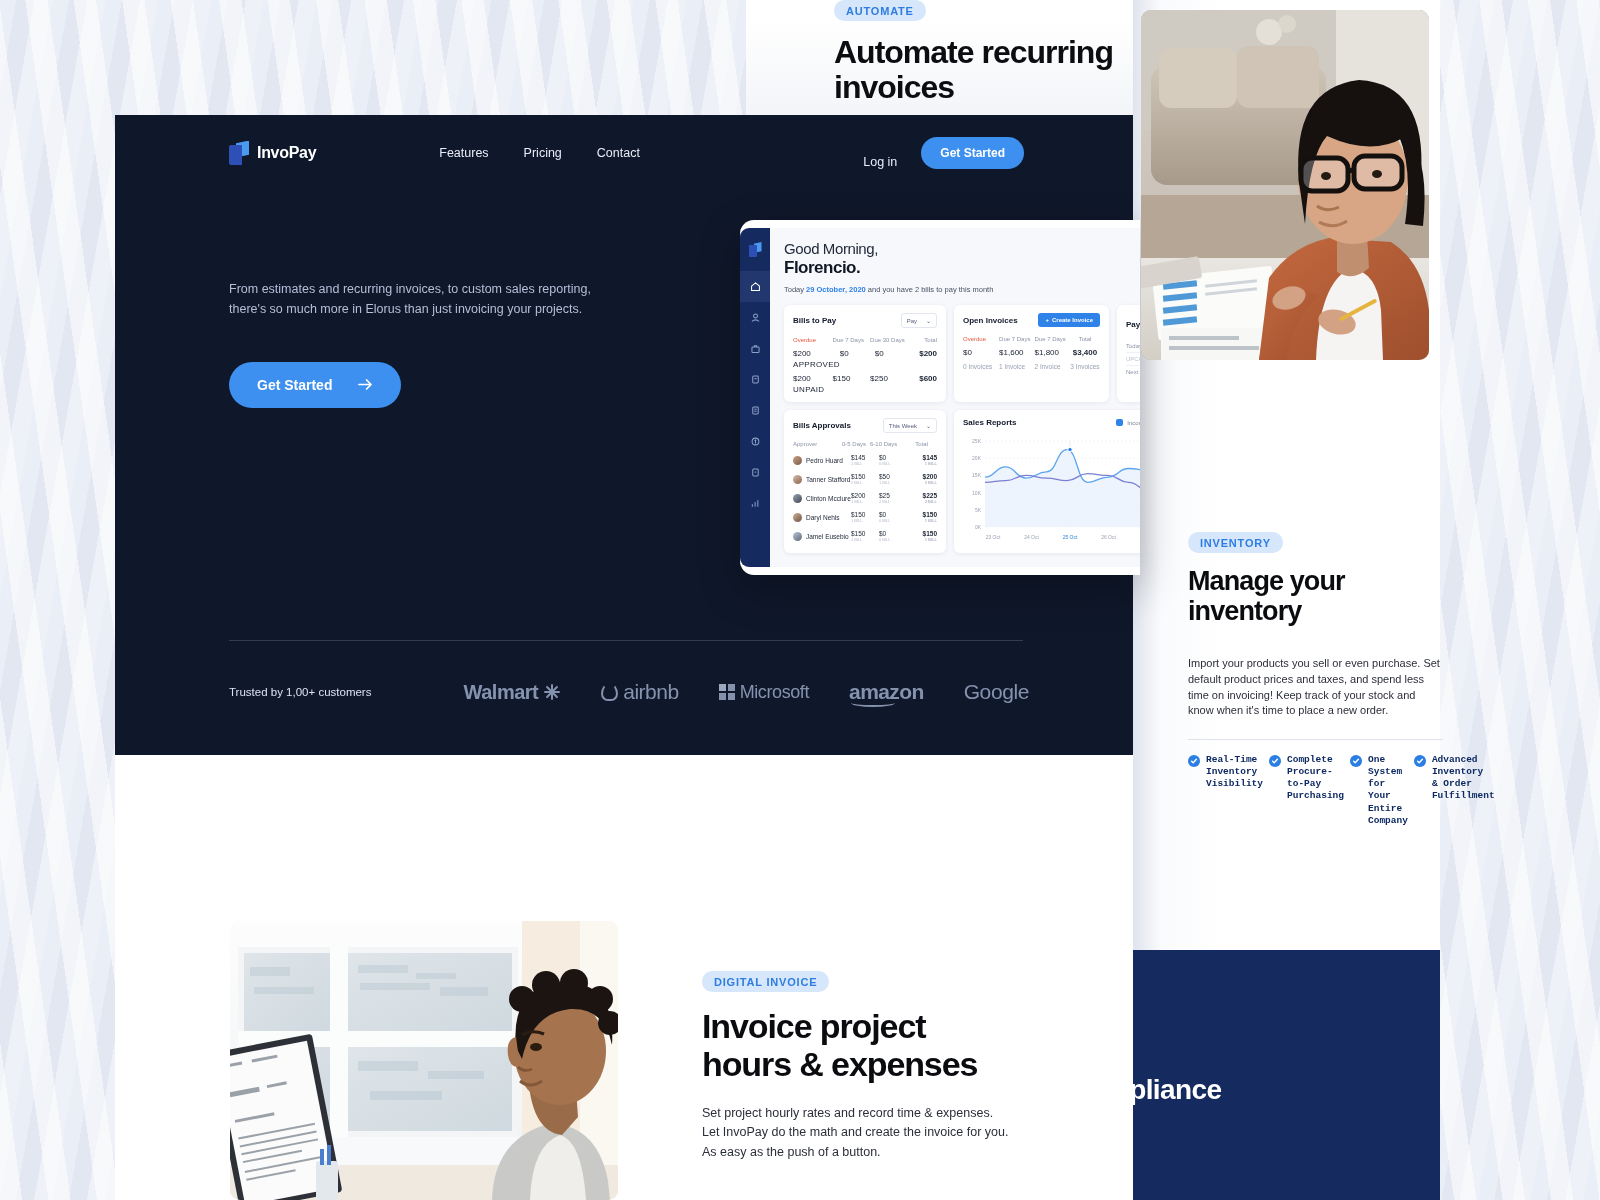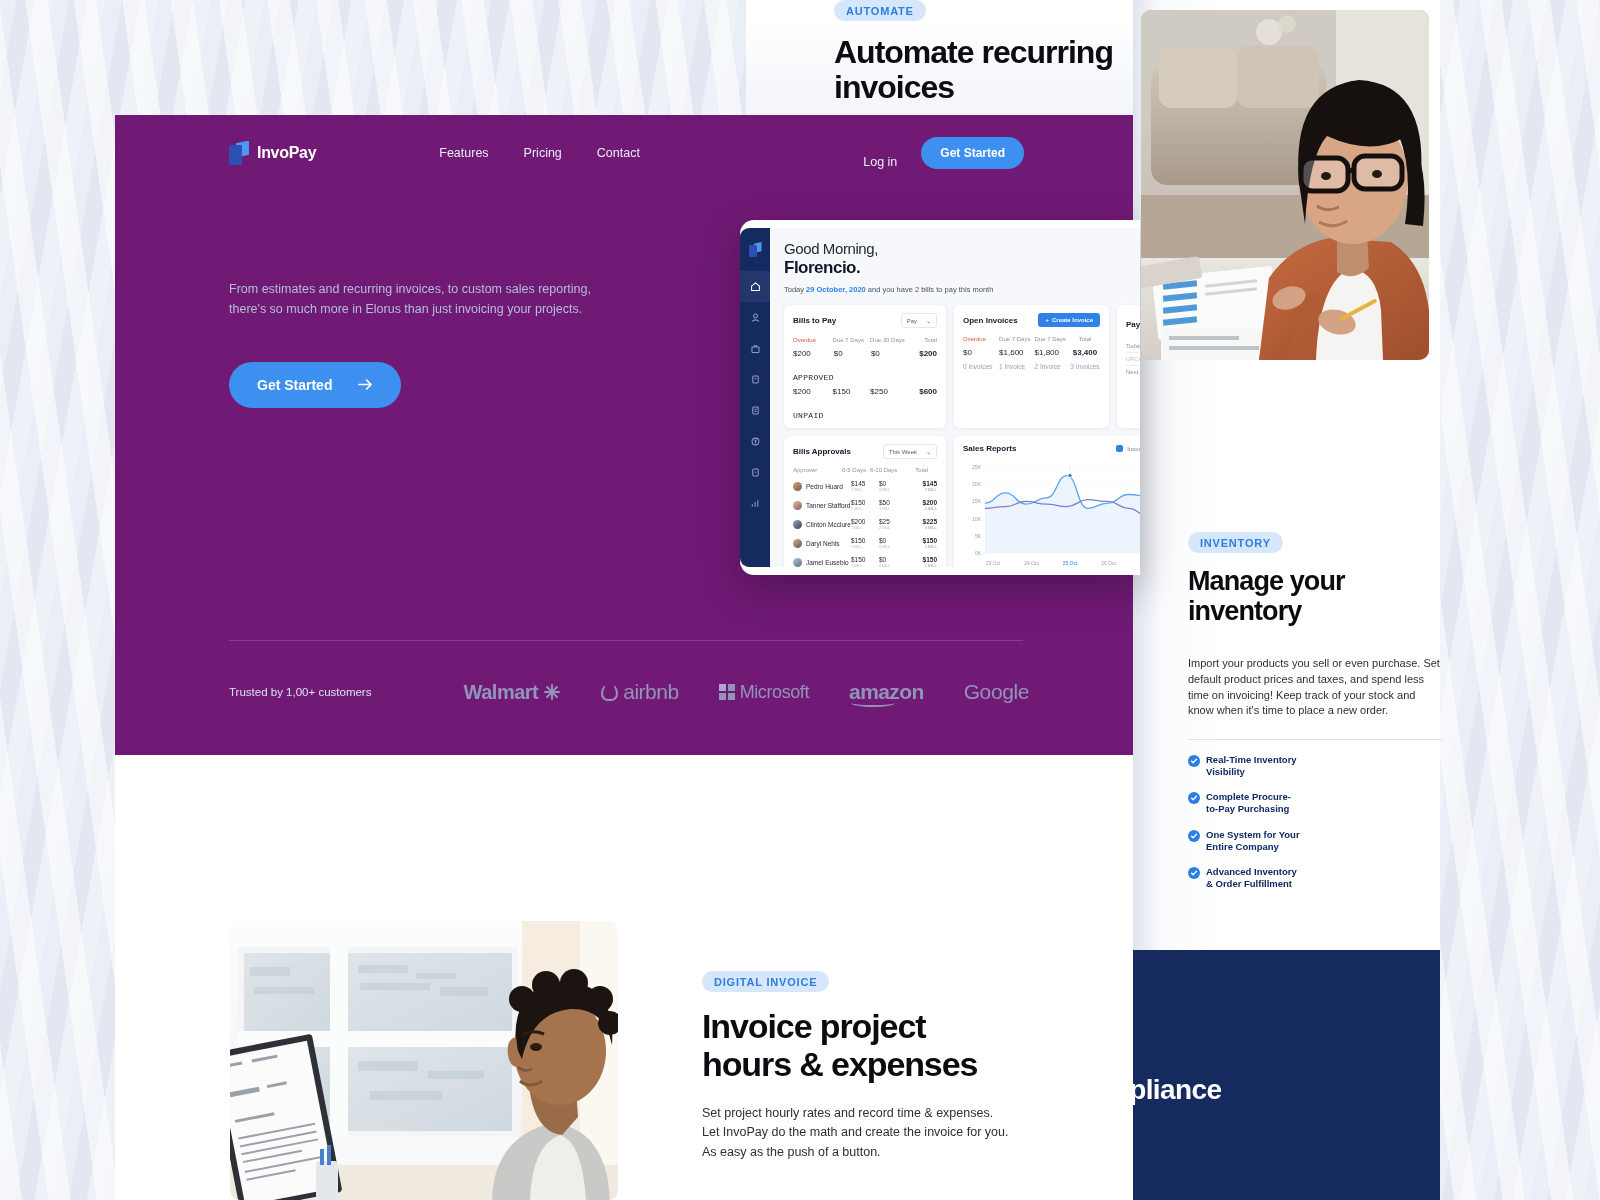--- a/index.html
+++ b/index.html
@@ -67,21 +67,21 @@
     width: 255px; z-index: 7;
   }
   #inventory-content h2 {
     font-size: 27px; line-height: 1.12; letter-spacing: -.9px;
     color: #0b0c0f; margin-top: 13px; font-weight: bold;
   }
   #inventory-content .desc {
     font-size: 11px; line-height: 1.42; color: #2b2f39; margin-top: 30px;
   }
   .hr-thin { height:1px; background:#dfe2e9; margin: 20px 0 14px; }
-  .feat-grid { display: grid; grid-template-columns: 1fr; gap: 13px 6px; }
+  .feat-grid { display: grid; grid-template-columns: 1fr 1fr 1fr 1fr; gap: 13px 6px; font-family: Liberation Mono, monospace; }
   .feat { display: flex; gap: 6px; align-items: flex-start; }
   .check-icon {
     width: 12px; height: 12px; border-radius: 50%;
     background: #2b7fe4; flex: none; margin-top: 1px;
     display:flex; align-items:center; justify-content:center;
   }
   .check-icon svg { width: 8px; height: 8px; display:block; }
   .feat-label {
     font-size: 9.5px; font-weight: bold; line-height: 1.28;
     color: #0e2a63; white-space: pre-line;
@@ -96,21 +96,21 @@
   #navy-block .nb-text {
     position: absolute; left: -190px; top: 120px; width: 520px;
     color: #fff; font-size: 28px; font-weight: bold; line-height: 1.45;
     letter-spacing: -.6px; white-space: pre-line;
   }
 
   
   #hero {
     position: absolute; left: 115px; top: 115px;
     width: 1019px; height: 640px;
-    background: #701a75; z-index: 3; overflow: hidden; padding-left: 12px;
+    background: #0f172a; z-index: 3; overflow: hidden; padding-left: 12px;
   }
   
   #navbar {
     position: absolute; left: 0; top: 0; width: 1019px; height: 75px;
     display: flex; align-items: center; padding: 0 0 0 114px;
   }
   #logo { display: flex; align-items: center; gap: 8px; }
   #logo .mark { width: 20px; height: 24px; position: relative; }
   #logo .mark .back {
     position: absolute; left: 7px; top: 0; width: 13px; height: 17px;
@@ -225,21 +225,21 @@
   .dbc-btn {
     background:#2f82e8; color:#fff; font-size:6px; font-weight:bold;
     border-radius:3px; padding:4px 7px; display:flex; gap:3px; align-items:center;
   }
   .dbc-table { margin-top:9px; }
   .dbc-row { display:flex; }
   .dbc-row.head span { font-size:6px; color:#8b93a8; }
   .dbc-row.head span.overdue { color:#e8553f; }
   .dbc-row.vals span { font-size:8px; color:#1b2233; }
   .dbc-row.vals span.tot { font-weight:bold; }
-  .dbc-row .sublab { font-size:4.5px; color:#aeb5c6; letter-spacing:.3px; display:block; margin-top:15px;font-family:Liberation Mono, monospace;}
+  .dbc-row .sublab { font-size:4.5px; color:#aeb5c6; letter-spacing:.3px; display:block; margin-top:2px;}
   .dbc-row.small span { font-size:6.5px; color:#9aa1b3; }
   .c1 { width:58px; } .c2 { width:55px; } .c3 { width:58px; } .c4 { width:40px; text-align:right; }
   .i1 { width:54px; } .i2 { width:53px; } .i3 { width:53px; } .i4 { width:45px; text-align:center; }
   .db-lower { display:flex; gap:8px; margin-top:8px; }
   .appr-row { display:flex; align-items:center; margin-top:7px; }
   .avatar-sm {
     width:9px;height:9px;border-radius:50%;flex:none;margin-right:4px;
     background:linear-gradient(140deg,#c9a188,#7c5a48);
   }
   .appr-name { font-size:6.5px; color:#1d2433; width:45px; }

